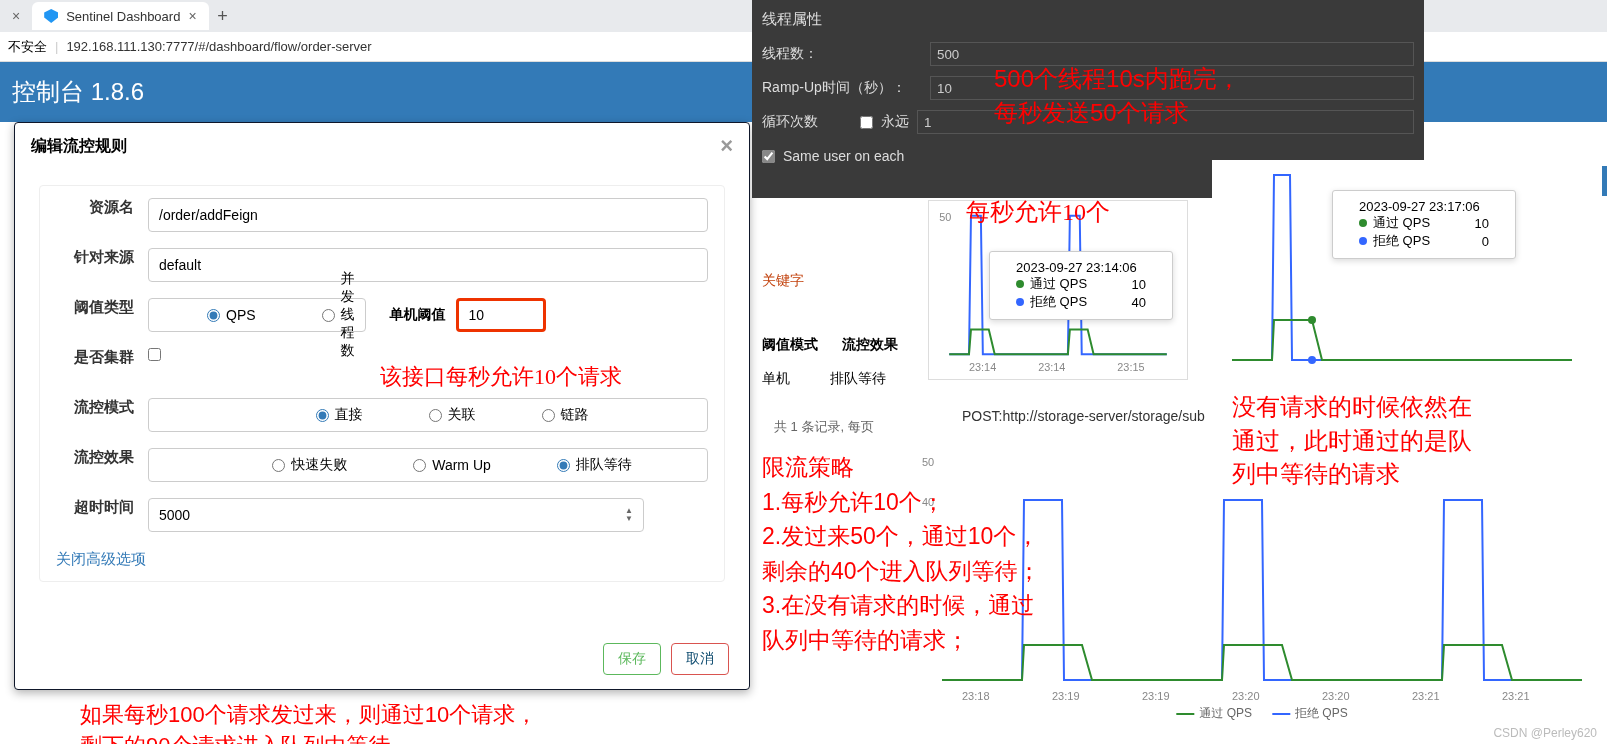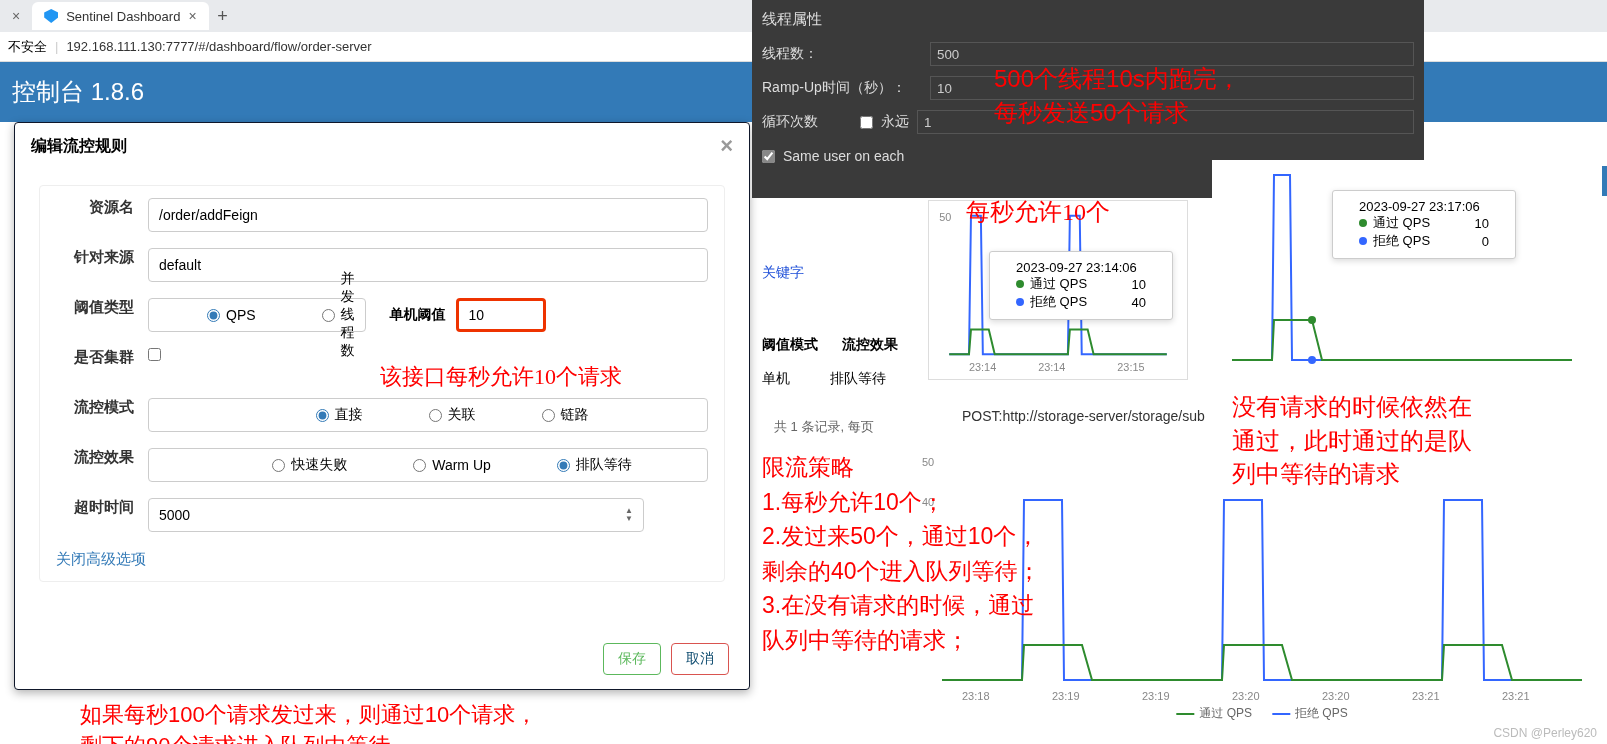--- a/index.html
+++ b/index.html
@@ -80,21 +80,21 @@
 svg.plot { width: 100%; height: 100%; }
 .axis-txt { font-size: 11px; fill: #888; }
 .legend { position: absolute; bottom: -2px; left: 50%; transform: translateX(-50%); display: flex; gap: 20px; font-size: 12px; color: #666; }
 .leg-item { display: flex; align-items: center; gap: 5px; }
 .leg-sw { width: 18px; height: 2px; }
 .leg-sw.g { background: #2e8b2e; }
 .leg-sw.b { background: #3366ff; }
 
 .post-url { position: absolute; top: 208px; left: 200px; font-size: 14px; color: #333; }
 .watermark { position: absolute; bottom: 4px; right: 10px; font-size: 12px; color: #bbb; }
-.kw-txt { position: absolute; top: 64px; left: 0; font-size: 14px; color: #1d4ed8; font-family: Liberation Mono, monospace; }
+.kw-txt { position: absolute; top: 72px; left: 0; font-size: 14px; color: #c2410c; font-family: Liberation Mono, monospace; }
 </style>
 </head>
 <body>
 
 <div class="browser-top">
   <div class="tab inactive">
       <span class="close-x">×</span>
     </div>
   <div class="tab">
     <span class="shield-ico"></span>

